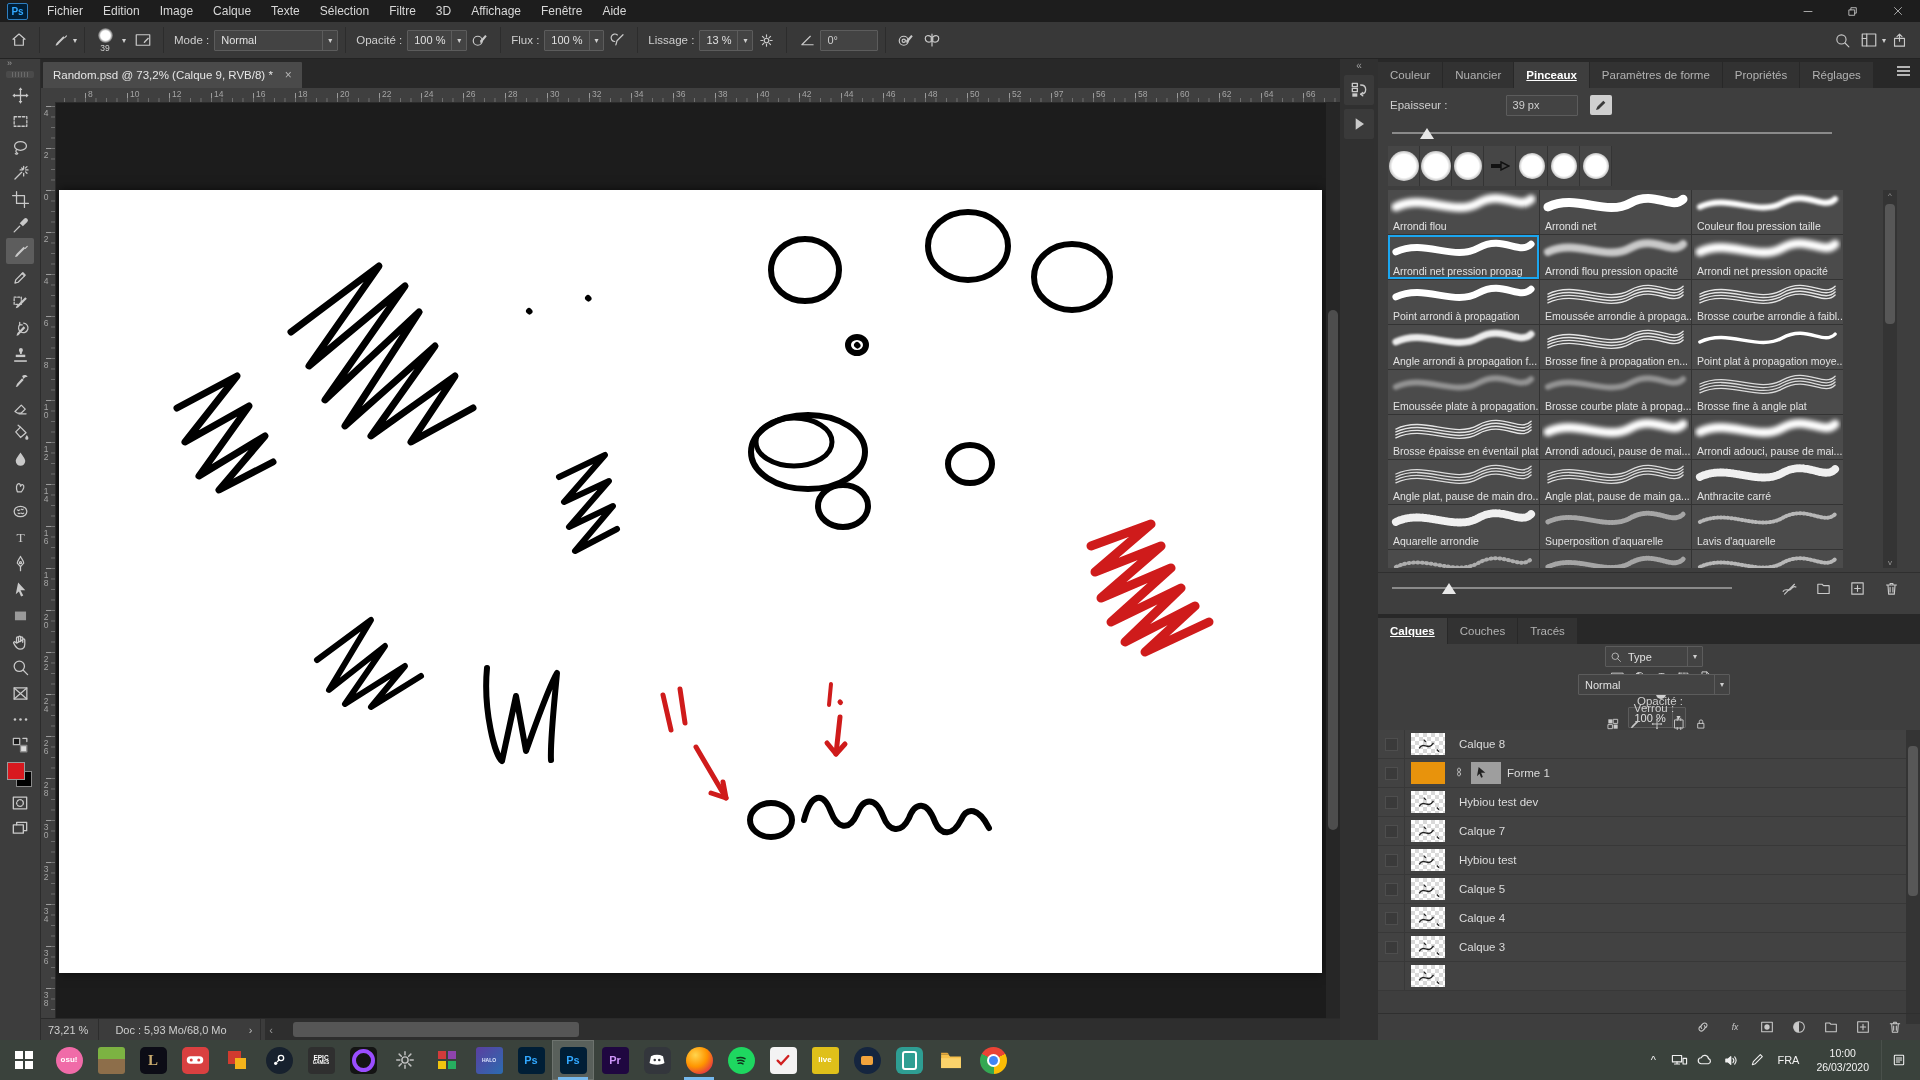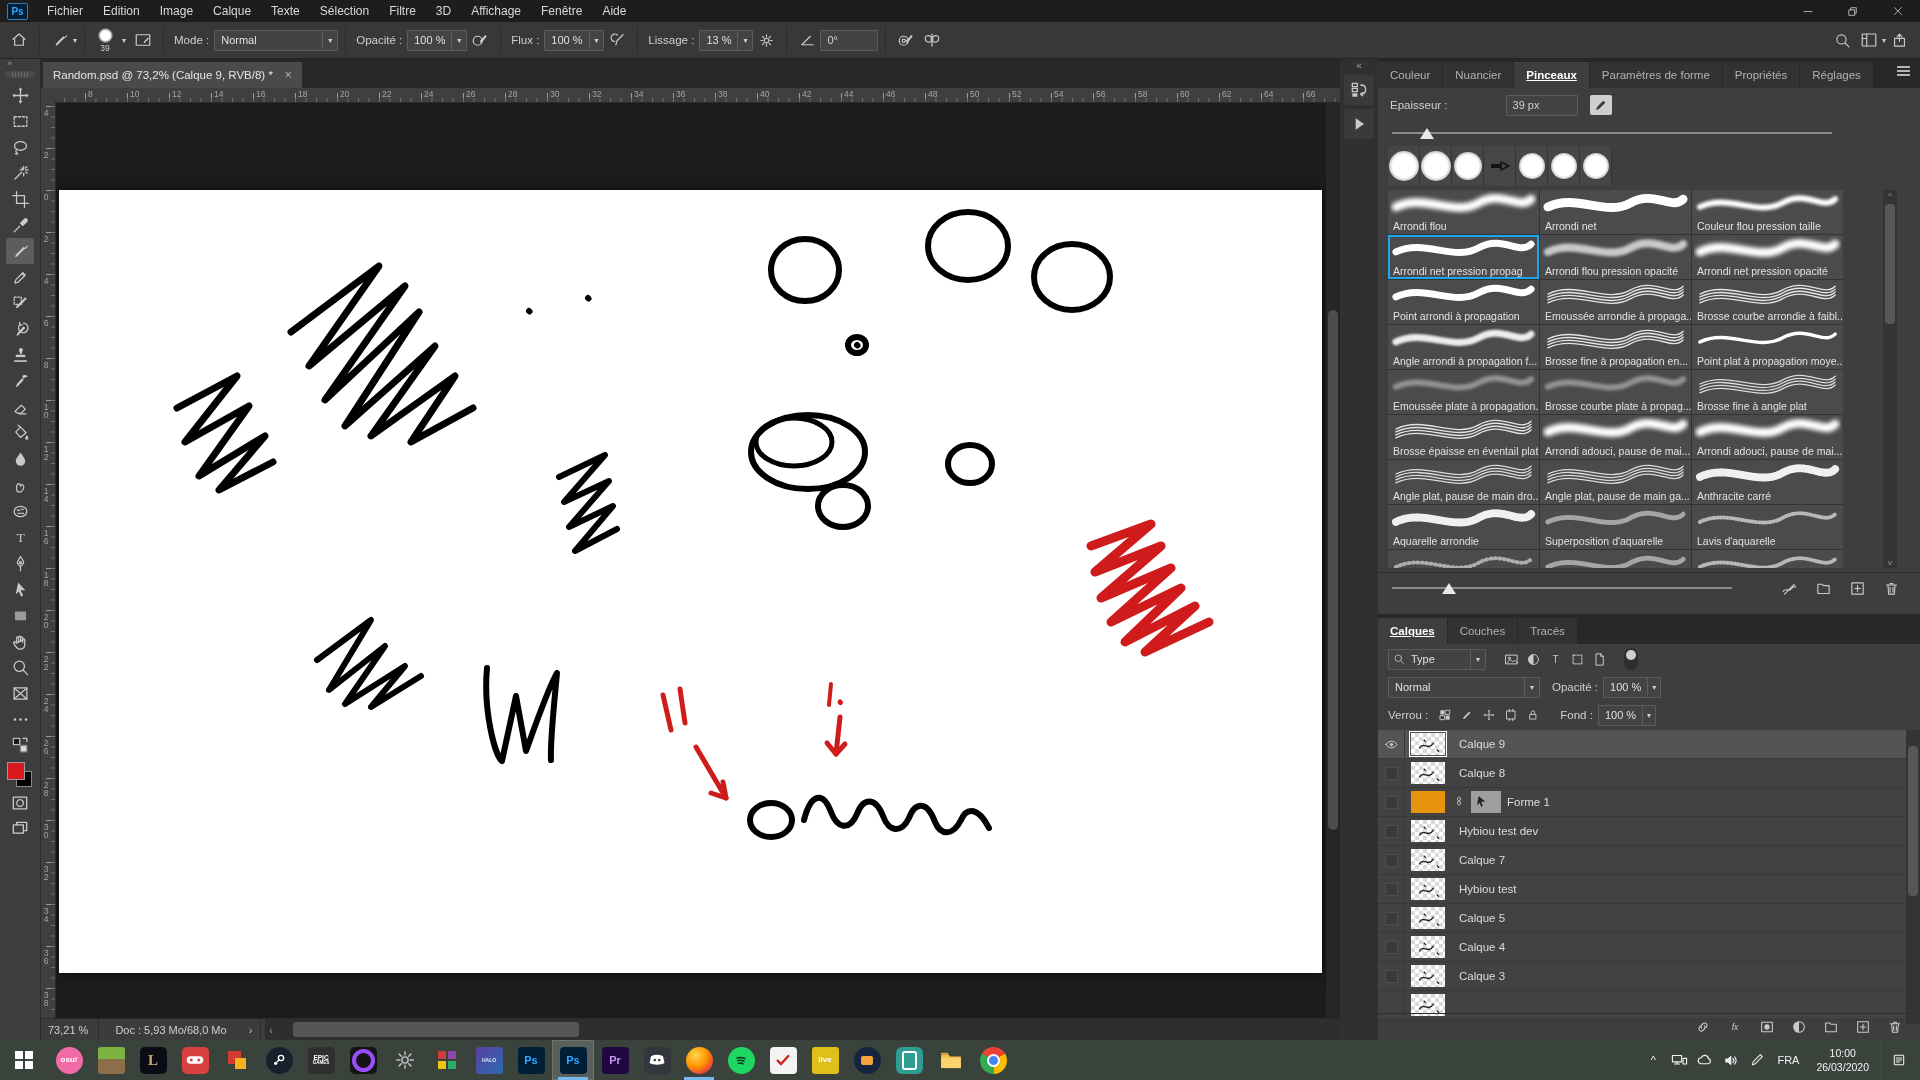--- a/index.html
+++ b/index.html
@@ -116,21 +116,21 @@
   .pscroll .h{position:absolute;left:2px;right:2px;top:14px;height:120px;background:#575757;border-radius:4px;}
   .pscroll .a{position:absolute;left:0;right:0;text-align:center;font-size:8px;color:#9a9a9a;}
   .bfooter{position:absolute;left:0;right:0;top:514px;height:30px;border-top:1px solid #2f2f2f;display:flex;align-items:center;}
   .bfooter .ftrack{position:relative;width:340px;height:10px;margin-left:14px;}
   .bfooter .ftrack .track{position:absolute;left:0;right:0;top:4px;height:2px;background:#8a8a8a;}
   .fic{width:26px;height:24px;display:flex;align-items:center;justify-content:center;}
   .ficons{margin-left:auto;margin-right:16px;display:flex;gap:8px;}
   
   .layers{position:absolute;left:0;right:0;top:546px;bottom:0;margin-top:10px;}
   .ltabs{position:absolute;left:0;right:0;top:0;height:30px;background:#282828;display:flex;align-items:flex-end;}
-  .lrow{position:absolute;left:0;right:0;display:flex;align-items:center;font-size:11.5px;color:#cfcfcf;}
+  .lrow{position:absolute;left:0;right:0;display:flex;align-items:center;font-size:11.5px;color:#cfcfcf;flex-direction:column;}
   .filterrow{top:32px;height:26px;padding-left:10px;}
   .blendrow{top:60px;height:26px;padding-left:10px;}
   .lockrow{top:88px;height:26px;padding-left:10px;}
   .mini{width:22px;height:20px;display:flex;align-items:center;justify-content:center;}
   .togglepill{width:14px;height:22px;background:#2e2e2e;border-radius:7px;position:relative;margin-left:14px;}
   .togglepill::after{content:"";position:absolute;left:2px;top:2px;width:10px;height:10px;border-radius:50%;background:#cfcfcf;}
   .layerlist{position:absolute;left:0;right:14px;top:116px;height:294px;overflow:hidden;background:#3e3e3e;}
   .lrow2{height:28px;display:flex;align-items:center;border-bottom:1px solid #383838;background:#424242;font-size:11.5px;color:#dcdcdc;}
   .lrow2.sel{background:#545454;}
   .eyecell{width:26px;align-self:stretch;border-right:1px solid #383838;display:flex;align-items:center;justify-content:center;}
@@ -515,21 +515,21 @@
       <span class="hnum" style="left:579px">34</span>
       <span class="hnum" style="left:621px">36</span>
       <span class="hnum" style="left:663px">38</span>
       <span class="hnum" style="left:705px">40</span>
       <span class="hnum" style="left:747px">42</span>
       <span class="hnum" style="left:789px">44</span>
       <span class="hnum" style="left:831px">46</span>
       <span class="hnum" style="left:873px">48</span>
       <span class="hnum" style="left:915px">50</span>
       <span class="hnum" style="left:957px">52</span>
-      <span class="hnum" style="left:999px">54</span>
+      <span class="hnum" style="left:999px">97</span>
       <span class="hnum" style="left:1041px">56</span>
       <span class="hnum" style="left:1083px">58</span>
       <span class="hnum" style="left:1125px">60</span>
       <span class="hnum" style="left:1167px">62</span>
       <span class="hnum" style="left:1209px">64</span>
       <span class="hnum" style="left:1251px">66</span>
     </div>
   <div class="vruler" id="vruler">
       <span class="vnum" style="top:6px">4</span>
       <span class="vnum" style="top:48px">2</span>
@@ -994,33 +994,20 @@
                 </svg>
               </div>
             </div>
           <span style="margin-left:16px">Fond :</span>
           <div class="dd" style="width:56px;margin-left:5px">
             <span class="val">100 %</span>
               <span class="chev">▾</span>
           </div>
         </div>
         <div class="layerlist" id="layerlist">
-            <div class="lrow2 sel">
-              <div class="eyecell">
-                <svg class="ic" width="15" height="15" viewBox="0 0 24 24">
-                  <path d="M3 12c2.5-3.5 5.5-5.2 9-5.2S18.5 8.5 21 12c-2.5 3.5-5.5 5.2-9 5.2S5.5 15.5 3 12z"></path>
-                  <circle class="f" cx="12" cy="12" r="2.6"></circle>
-                </svg>
-              </div>
-              <div class="lthumb selthumb">
-              <svg width="34" height="22" viewBox="0 0 24 20">
-                  <path d="M4 14c4-7 8 3 13-5M8 6l2 2M20 15l2 2" stroke="#222" fill="none" stroke-width="1.2"></path>
-                </svg></div>
-          <span style="margin-left:6px">Calque 9</span>
-            </div>
             <div class="lrow2">
               <div class="eyecell">
                 <div class="emptybox"></div>
               </div>
               <div class="lthumb">
               <svg width="34" height="22" viewBox="0 0 24 20">
                   <path d="M4 14c4-7 8 3 13-5M8 6l2 2M20 15l2 2" stroke="#222" fill="none" stroke-width="1.2"></path>
                 </svg></div>
           <span style="margin-left:6px">Calque 8</span>
             </div>

